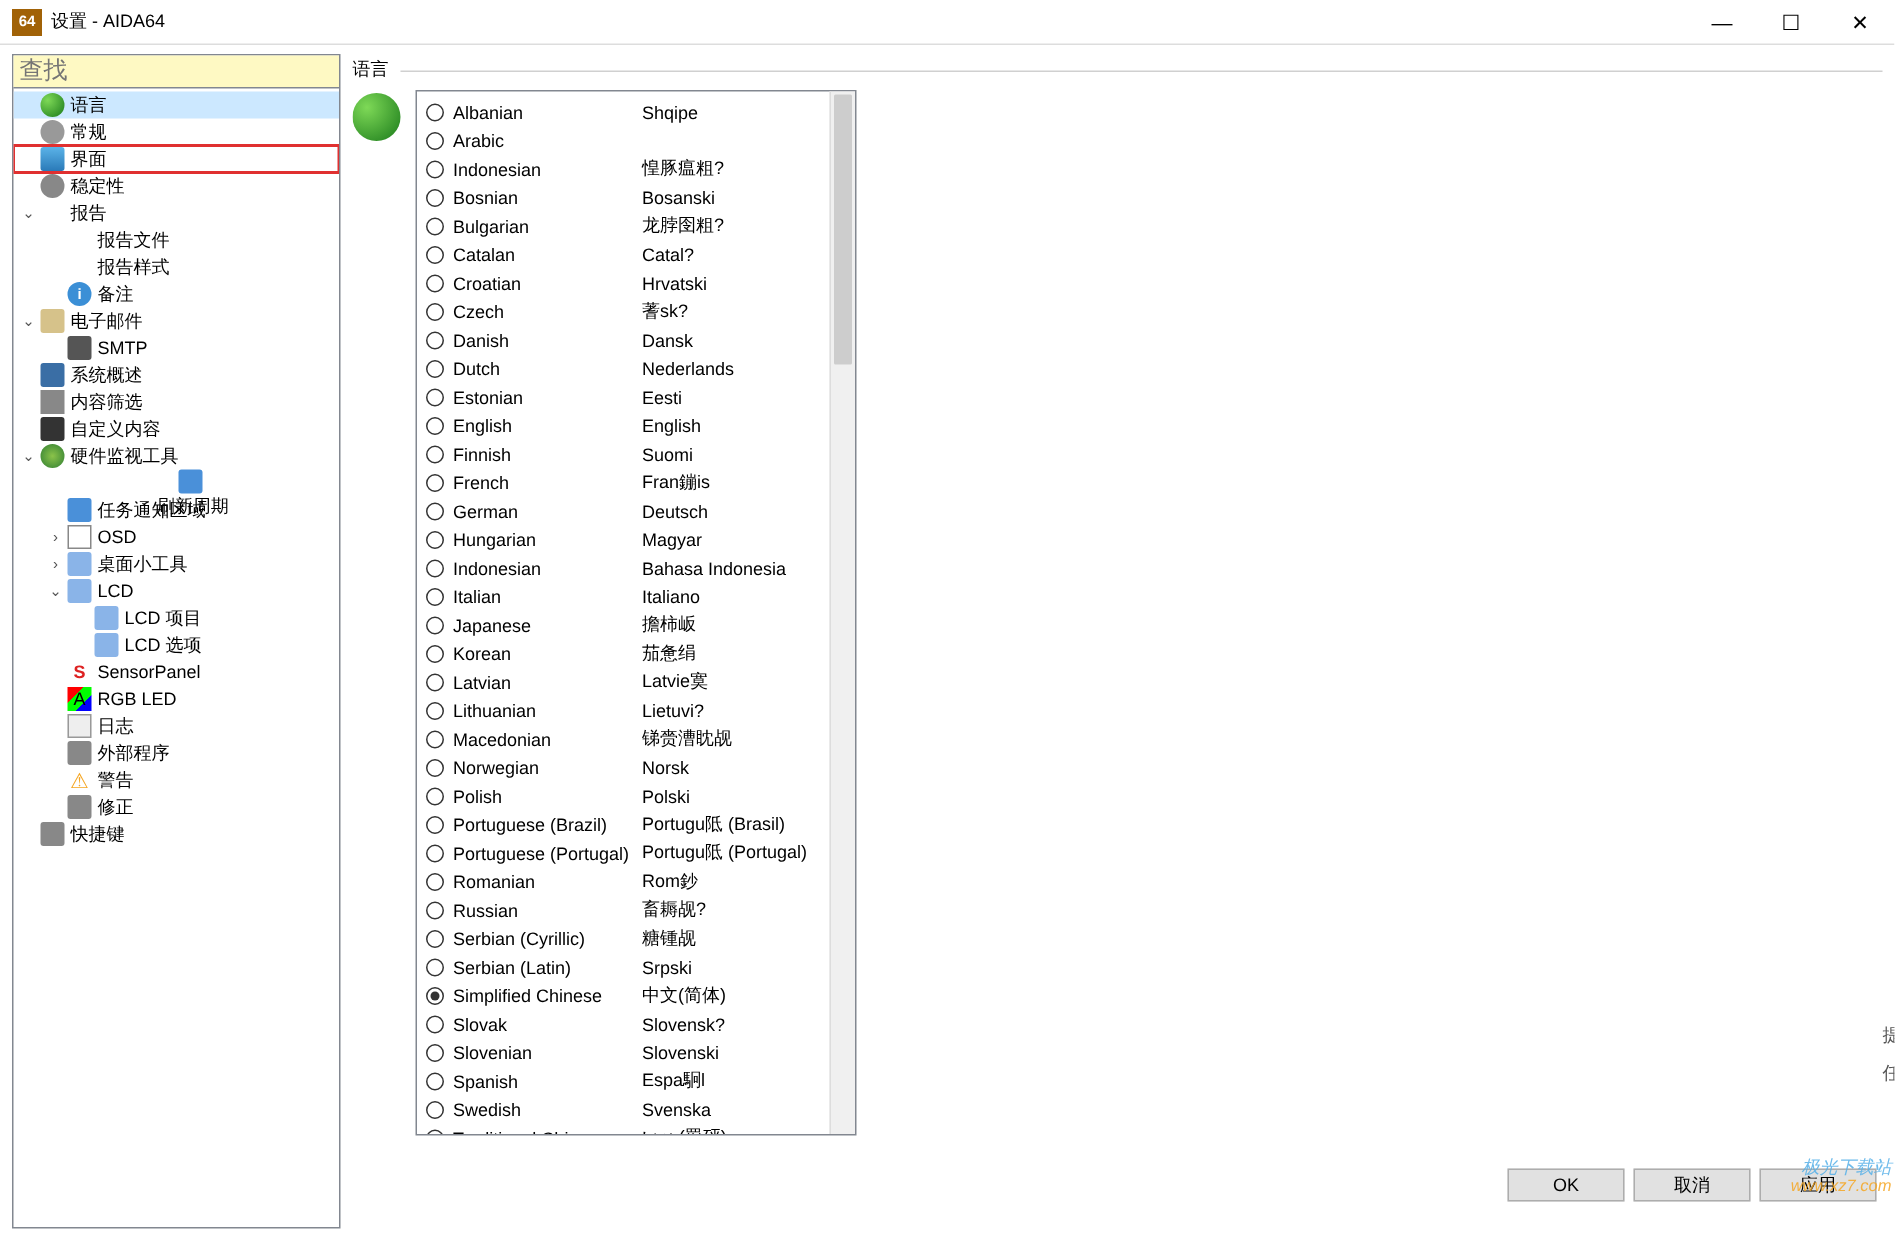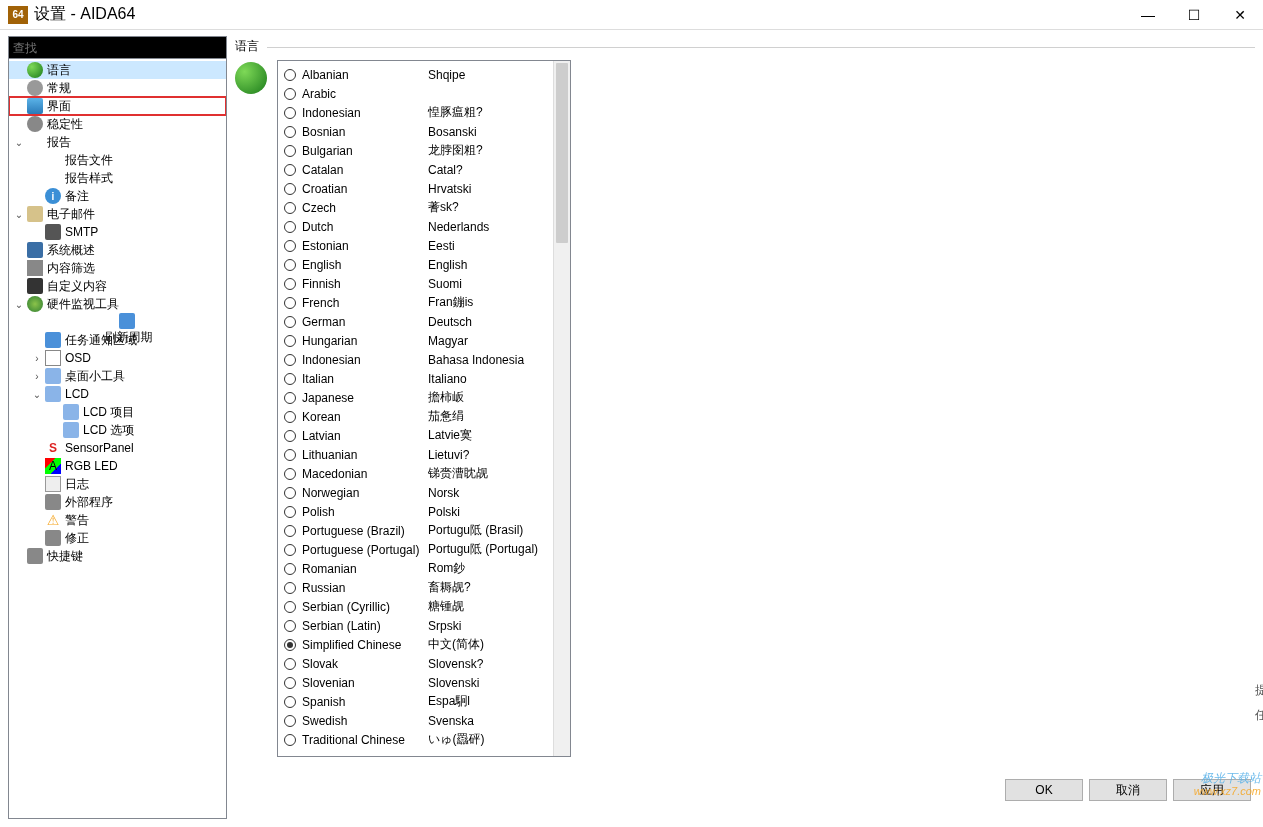--- a/index.html
+++ b/index.html
@@ -1,28 +1,28 @@
 <!DOCTYPE html>
 <html><head>
 <meta charset="utf-8">
 <style>
 * { box-sizing: border-box; margin: 0; padding: 0; font-family: "Microsoft YaHei", "Segoe UI", Tahoma, sans-serif; font-size: 12px; }
 body { background: #fff; width: 1263px; height: 827px; overflow: hidden; position: relative; }
 
 .titlebar { height: 30px; display: flex; align-items: center; border-bottom: 1px solid #ddd; }
 .titlebar .app-icon { width: 20px; height: 18px; margin: 0 6px 0 8px; background: #a16207; color: #fff; display: flex; align-items: center; justify-content: center; font-size: 10px; font-weight: bold; }
-.titlebar .title { flex: 1; font-size: 16px; color: #000; }
+.titlebar .title { flex: 1; font-size: 12px; color: #000; }
 .winbtns { display: flex; }
 .winbtn { width: 46px; height: 30px; display: flex; align-items: center; justify-content: center; font-size: 14px; cursor: pointer; }
 
 .body-area { display: flex; height: calc(100% - 30px); padding: 6px 8px 8px 8px; gap: 8px; }
 
 .left-panel { width: 219px; border: 1px solid #828790; display: flex; flex-direction: column; background: #fff; }
 .search-box { height: 22px; border-bottom: 1px solid #828790; }
-.search-box input { width: 100%; height: 100%; border: none; outline: none; padding: 0 4px; font-size: 12px; background: #000000; color: #888; }
+.search-box input { width: 100%; height: 100%; border: none; outline: none; padding: 0 4px; font-size: 16px; background: #fef9c3; color: #888; }
 
 .tree { flex: 1; overflow: auto; padding: 2px 0; }
 .tree-item { display: flex; align-items: center; height: 18px; padding-left: 4px; cursor: pointer; white-space: nowrap; }
 .tree-item.selected { background: #cce8ff; }
 .tree-item.highlighted { outline: 2px solid #e03030; outline-offset: -1px; }
 .tree-expander { width: 12px; height: 12px; display: inline-flex; align-items: center; justify-content: center; font-size: 10px; color: #555; margin-right: 2px; }
 .tree-icon { width: 16px; height: 16px; margin-right: 4px; display: inline-flex; align-items: center; justify-content: center; flex-shrink: 0; }
 .tree-label { font-size: 12px; color: #000; }
 
 .ic-globe { background: radial-gradient(circle at 30% 30%, #7ed957, #1a7a1a); border-radius: 50%; }
@@ -281,20 +281,25 @@
               <span class="lang-en">Croatian</span>
               <span class="lang-native">Hrvatski</span>
             </div>
             <div class="lang-row">
               <span class="radio"></span>
               <span class="lang-en">Czech</span>
               <span class="lang-native">蓍sk?</span>
             </div>
             <div class="lang-row">
               <span class="radio"></span>
+              <span class="lang-en">Danish</span>
+              <span class="lang-native">Dansk</span>
+            </div>
+            <div class="lang-row">
+              <span class="radio"></span>
               <span class="lang-en">Dutch</span>
               <span class="lang-native">Nederlands</span>
             </div>
             <div class="lang-row">
               <span class="radio"></span>
               <span class="lang-en">Estonian</span>
               <span class="lang-native">Eesti</span>
             </div>
             <div class="lang-row">
               <span class="radio"></span>

